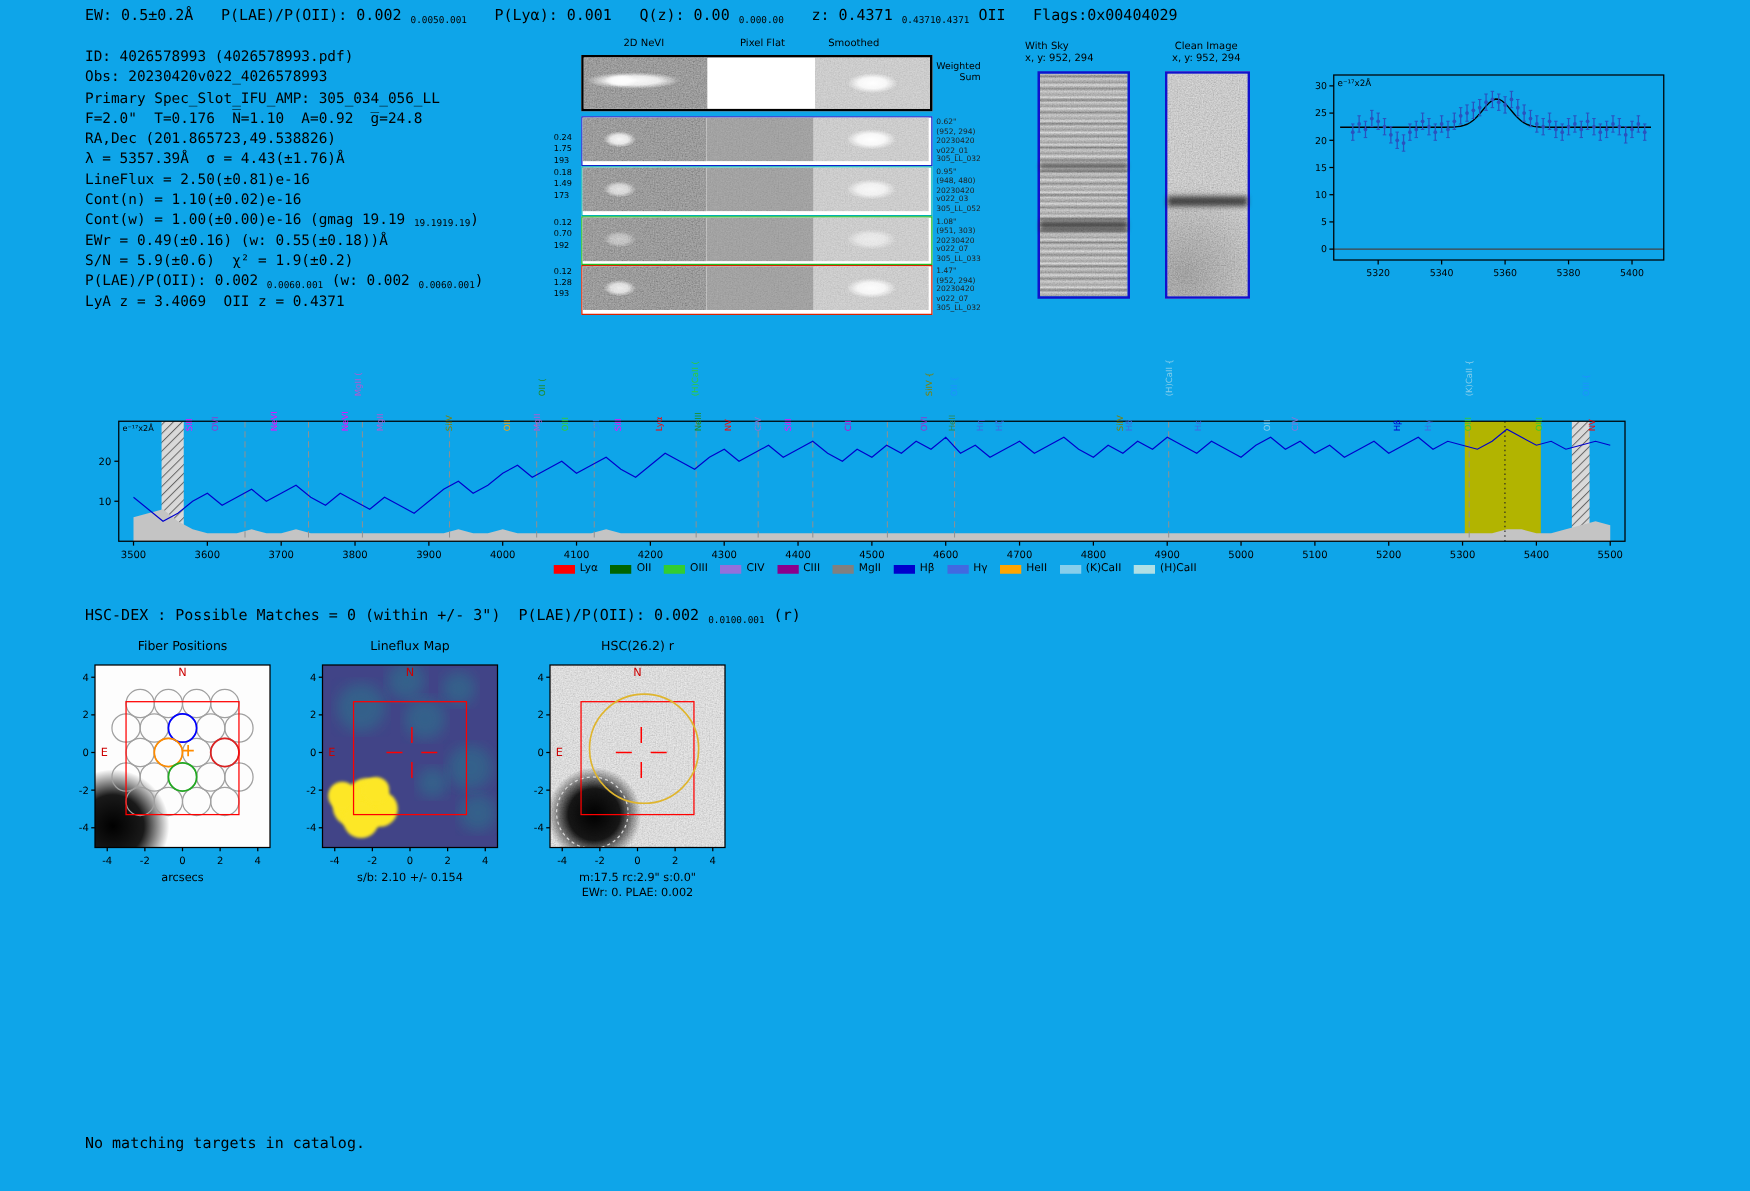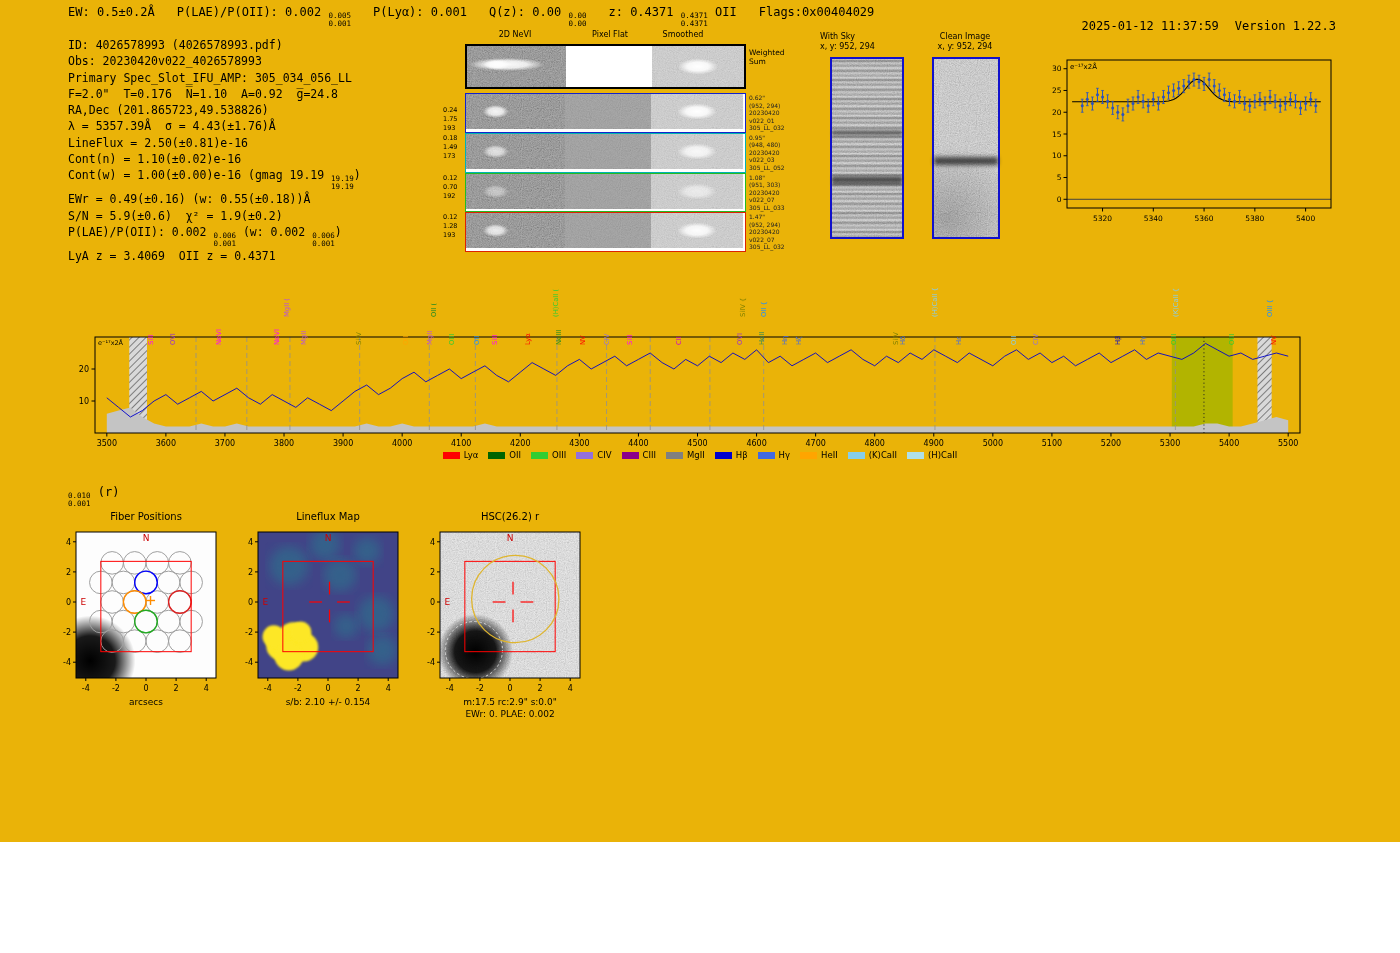--- a/index.html
+++ b/index.html
@@ -1,22 +1,22 @@
 <!DOCTYPE html>
 <html><head>
 <meta charset="utf-8">
 <style>
   html,body{margin:0;padding:0;background:#fff;}
-  #page{position:relative;width:1400px;height:842px;background:#eab308;overflow:hidden;
+  #page{position:relative;width:1400px;height:953px;background:#0ea5e9;overflow:hidden;
         font-family:"DejaVu Sans Mono",monospace;color:#000;}
   #header{position:absolute;left:68px;top:5px;display:flex;gap:22px;font-size:12px;white-space:pre;}
   #header-right{position:absolute;right:64px;top:5px;font-size:12px;white-space:pre;}
   #header-right span+span{margin-left:16px;}
   #info{position:absolute;left:68px;top:37px;font-size:11.5px;line-height:16.3px;white-space:pre;}
-  .frac{display:inline-flex;flex-direction:column;font-size:7.5px;line-height:8px;vertical-align:-2px;text-align:right;}
+  .frac{display:inline-flex;flex-direction:row;font-size:7.5px;line-height:8px;vertical-align:-2px;text-align:right;}
   #cutouts{position:absolute;left:443px;top:28px;width:350px;height:232px;font-family:"DejaVu Sans",sans-serif;}
   .ctitle{position:absolute;top:2px;font-size:8px;transform:translateX(-50%);white-space:nowrap;}
   .cutrow{position:absolute;display:flex;box-sizing:border-box;background:#fff;}
   .leftlab{position:absolute;font-size:6.5px;line-height:9px;}
   .rightlab{position:absolute;font-size:6px;line-height:7.5px;color:#222;white-space:nowrap;}
   .wslabel{position:absolute;font-size:7.5px;line-height:9px;}
   #withsky-cap{position:absolute;left:820px;top:32px;width:92px;font-size:8px;line-height:10px;font-family:"DejaVu Sans",sans-serif;}
   #cleanimg-cap{position:absolute;left:920px;top:32px;width:90px;text-align:center;font-size:8px;line-height:10px;font-family:"DejaVu Sans",sans-serif;}
   #withsky{position:absolute;left:830px;top:57px;width:70px;height:178px;border:2px solid #1111cc;
      background:repeating-linear-gradient(180deg,#dcdcdc 0px,#6a6a6a 2px,#cfcfcf 4px,#8e8e8e 7px,#e3e3e3 9px,#787878 12px,#d0d0d0 14px,#9a9a9a 17px,#e8e8e8 19px);}
@@ -71,23 +71,20 @@
     <pattern id="hatchpat" width="5" height="5" patternTransform="rotate(45)" patternUnits="userSpaceOnUse">
       <rect width="5" height="5" fill="#d9d9d9"></rect>
       <line x1="0" y1="0" x2="0" y2="5" stroke="#666" stroke-width="1.6"></line>
     </pattern>
   </defs>
 </svg>
 
 <div id="page">
 
   <div id="header"><span class="hgroup"><span>EW: 0.5±0.2Å</span></span><span class="hgroup"><span>P(LAE)/P(OII): 0.002 </span><span class="frac"><span>0.005</span><span>0.001</span></span></span><span class="hgroup"><span>P(Lyα): 0.001</span></span><span class="hgroup"><span>Q(z): 0.00 </span><span class="frac"><span>0.00</span><span>0.00</span></span></span><span class="hgroup"><span>z: 0.4371 </span><span class="frac"><span>0.4371</span><span>0.4371</span></span><span> OII</span></span><span class="hgroup"><span>Flags:0x00404029</span></span></div>
-  <div id="header-right">
-    <span>2025-01-12 11:37:59</span><span>Version 1.22.3</span>
-  </div>
 
   <div id="info"><div class="iline"><span>ID: 4026578993 (4026578993.pdf)</span></div><div class="iline"><span>Obs: 20230420v022_4026578993</span></div><div class="iline"><span>Primary Spec_Slot_IFU_AMP: 305_034_056_LL</span></div><div class="iline"><span>F=2.0"  T=0.176  N̅=1.10  A=0.92  g̅=24.8</span></div><div class="iline"><span>RA,Dec (201.865723,49.538826)</span></div><div class="iline"><span>λ = 5357.39Å  σ = 4.43(±1.76)Å</span></div><div class="iline"><span>LineFlux = 2.50(±0.81)e-16</span></div><div class="iline"><span>Cont(n) = 1.10(±0.02)e-16</span></div><div class="iline"><span>Cont(w) = 1.00(±0.00)e-16 (gmag 19.19 </span><span class="frac"><span>19.19</span><span>19.19</span></span><span>)</span></div><div class="iline"><span>EWr = 0.49(±0.16) (w: 0.55(±0.18))Å</span></div><div class="iline"><span>S/N = 5.9(±0.6)  χ² = 1.9(±0.2)</span></div><div class="iline"><span>P(LAE)/P(OII): 0.002 </span><span class="frac"><span>0.006</span><span>0.001</span></span><span> (w: 0.002 </span><span class="frac"><span>0.006</span><span>0.001</span></span><span>)</span></div><div class="iline"><span>LyA z = 3.4069  OII z = 0.4371</span></div></div>
 
   <div id="cutouts">
       <div class="ctitle" style="left: 72px;">2D NeVI</div>
       <div class="ctitle" style="left: 167px;">Pixel Flat</div>
       <div class="ctitle" style="left: 240px;">Smoothed</div>
       <div class="cutrow" style="left: 22px; top: 16px; width: 281px; height: 45px; border: 2px solid rgb(0, 0, 0);">
         <svg width="99" height="41">
           <rect x="0" y="0" width="99" height="41" fill="#7a7a7a"></rect>
@@ -97,21 +94,21 @@
         </svg>
         <svg width="86" height="41">
           <rect x="0" y="0" width="86" height="41" fill="#ffffff"></rect>
         </svg>
         <svg width="92" height="41">
           <rect x="0" y="0" width="92" height="41" fill="#d2d2d2"></rect>
           <rect x="0" y="0" width="92" height="41" filter="url(#grain)" opacity="0.25"></rect>
           <ellipse cx="46" cy="20.5" rx="20" ry="8" fill="url(#gwhite)" opacity="1"></ellipse>
         </svg>
       </div>
-      <div class="wslabel" style="left: 306px; top: 20px;">
+      <div class="wslabel" style="left: 306px; top: 20px; text-align: right;">
         <div>Weighted</div>
         <div>Sum</div>
       </div>
       <div class="leftlab" style="left: 0px; top: 78px;">
         <div>0.24</div>
         <div>1.75</div>
         <div>193</div>
       </div>
       <div class="cutrow" style="left: 22px; top: 65px; width: 281px; height: 39.8px; border: 1.5px solid rgb(17, 34, 204);">
         <svg width="99" height="35">
@@ -613,21 +610,21 @@
       <div class="lgitem">
         <span class="lgbox" style="background: rgb(135, 206, 235);"></span>
         <span>(K)CaII</span>
       </div>
       <div class="lgitem">
         <span class="lgbox" style="background: rgb(176, 224, 230);"></span>
         <span>(H)CaII</span>
       </div>
     </div>
 
-  <div id="hscline"><span class="frac"><span>0.010</span><span>0.001</span></span><span> (r)</span></div>
+  <div id="hscline"><span>HSC-DEX : Possible Matches = 0 (within +/- 3")  P(LAE)/P(OII): 0.002 </span><span class="frac"><span>0.010</span><span>0.001</span></span><span> (r)</span></div>
 
   <svg id="fiberpanel" width="220" height="220">
       <defs>
         <clipPath id="fiberpanelclip">
           <rect x="48" y="26" width="140" height="146"></rect>
         </clipPath>
       </defs>
       <g clip-path="url(#fiberpanelclip)">
         <rect x="48" y="26" width="140" height="146" fill="#fdfdfd"></rect>
         <circle cx="62.30107526881721" cy="154.70967741935485" r="45.16129032258064" fill="url(#gblack)"></circle>

